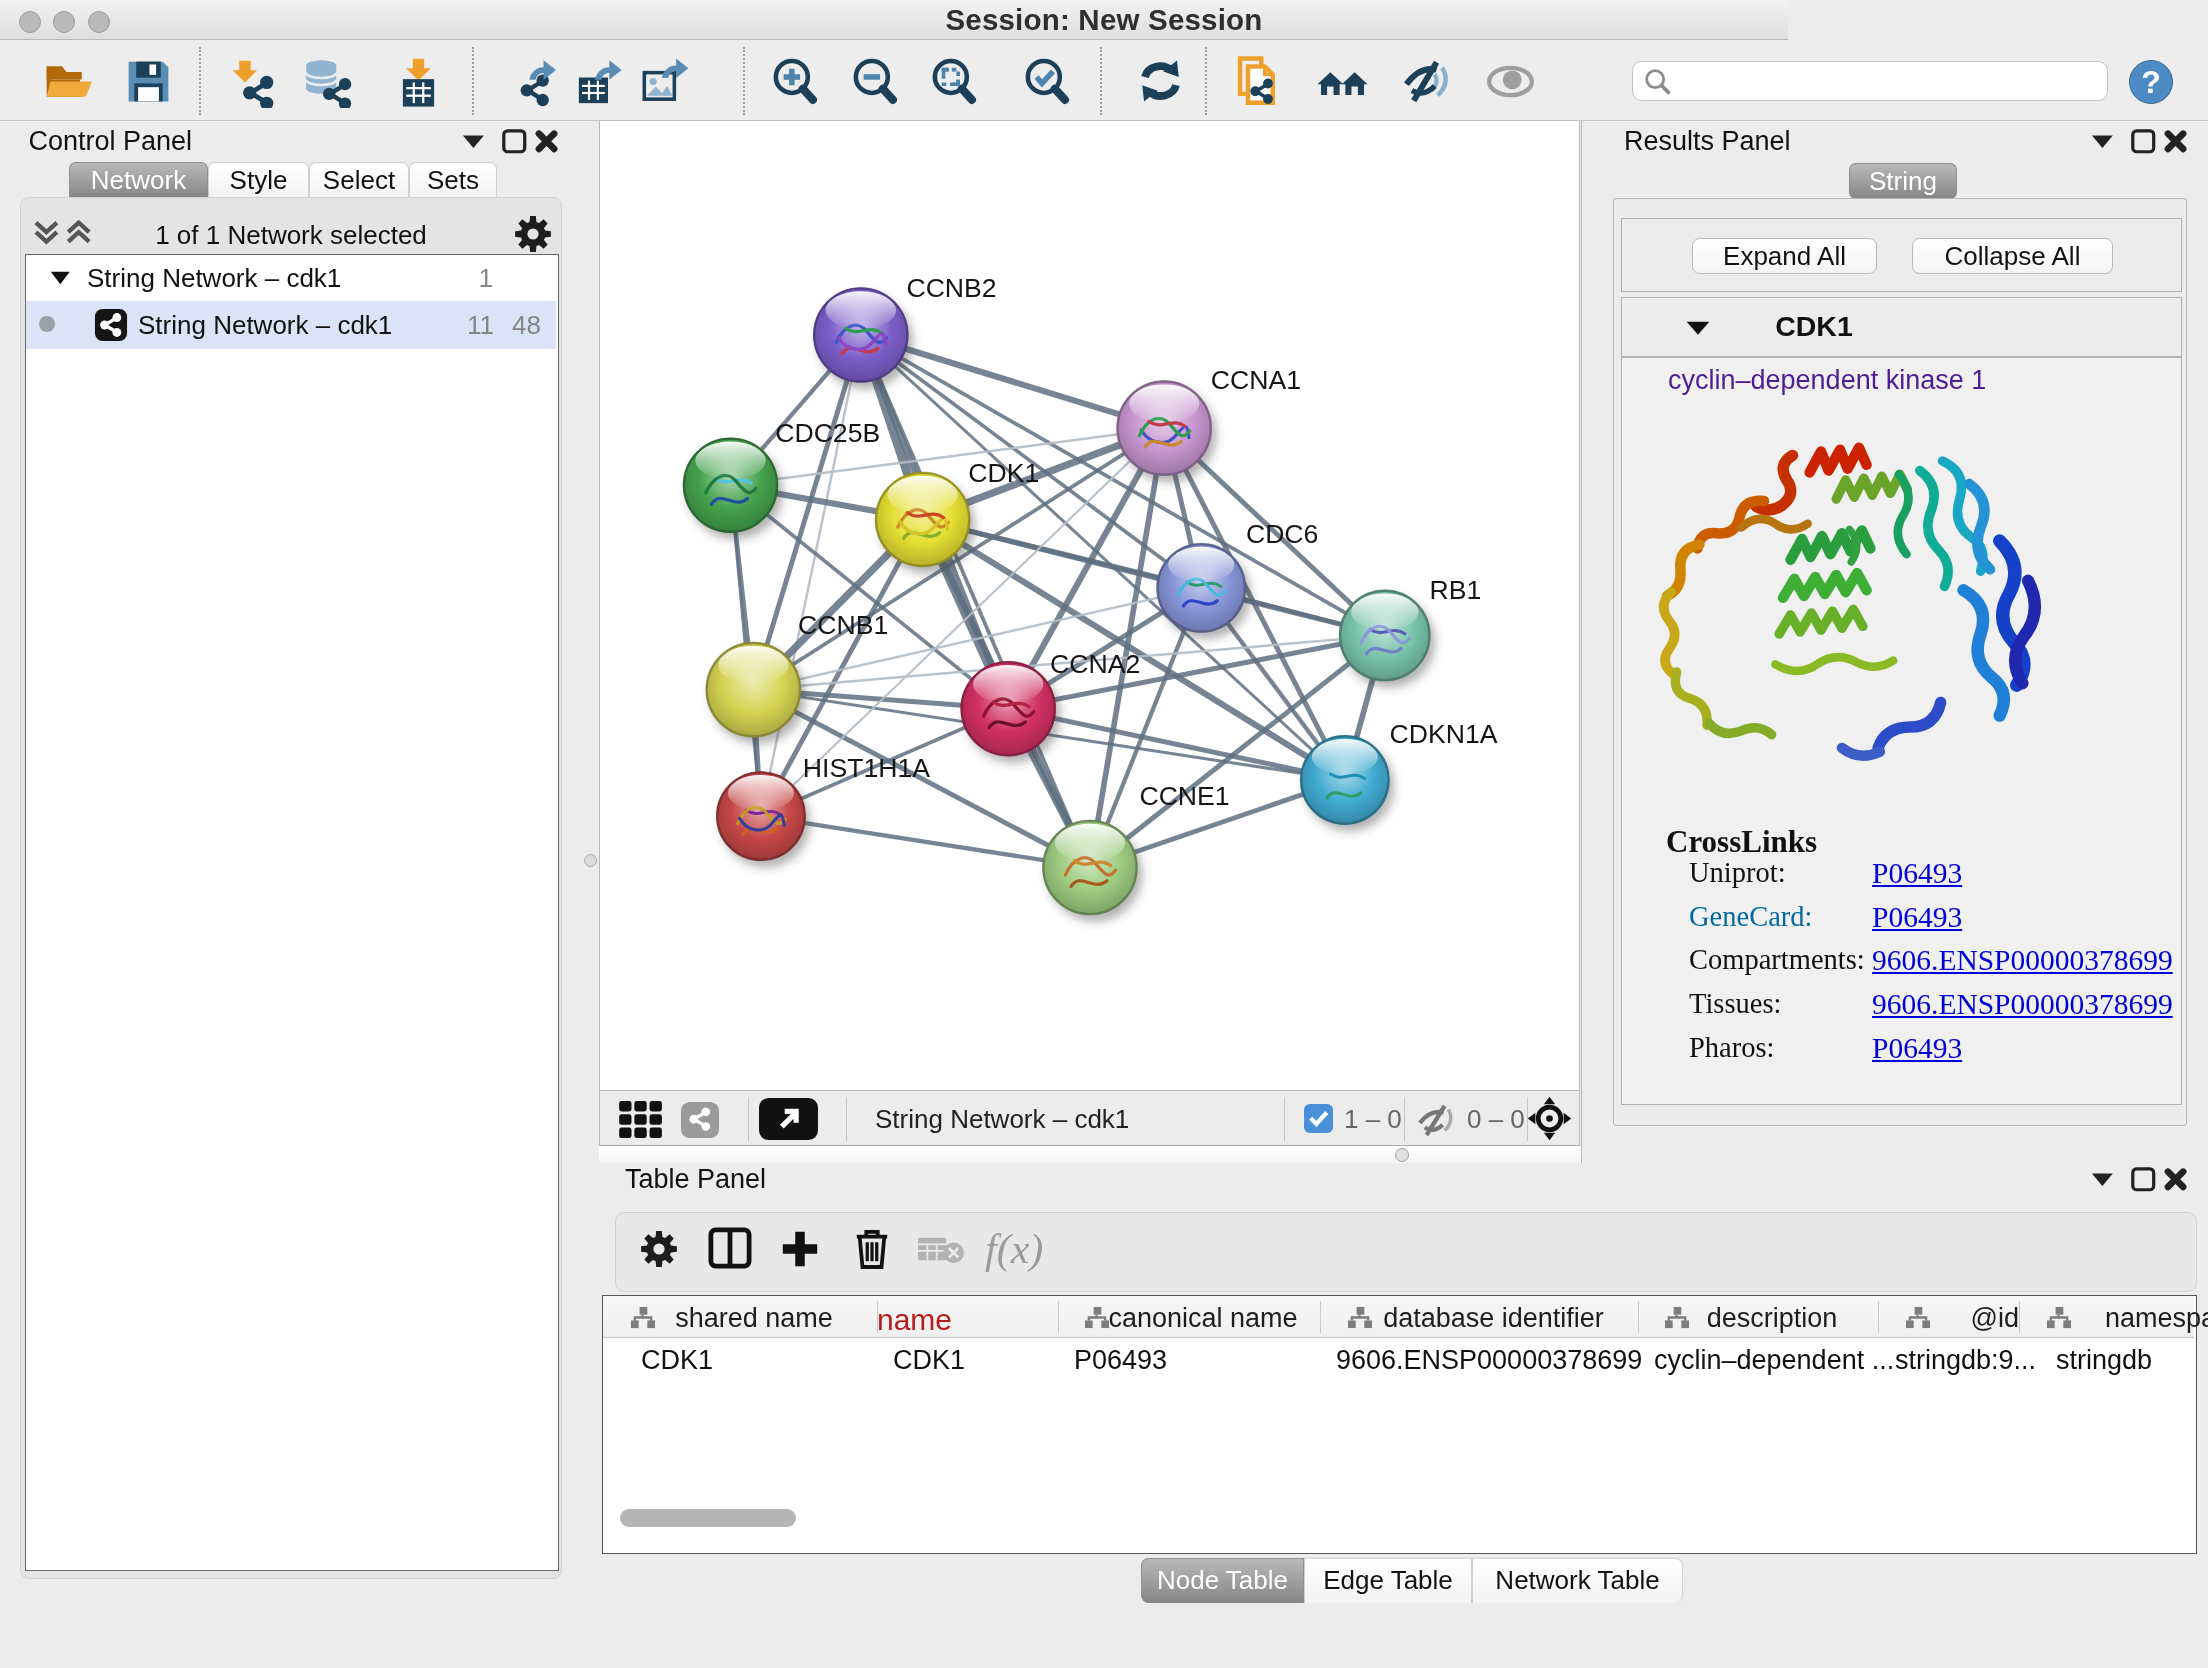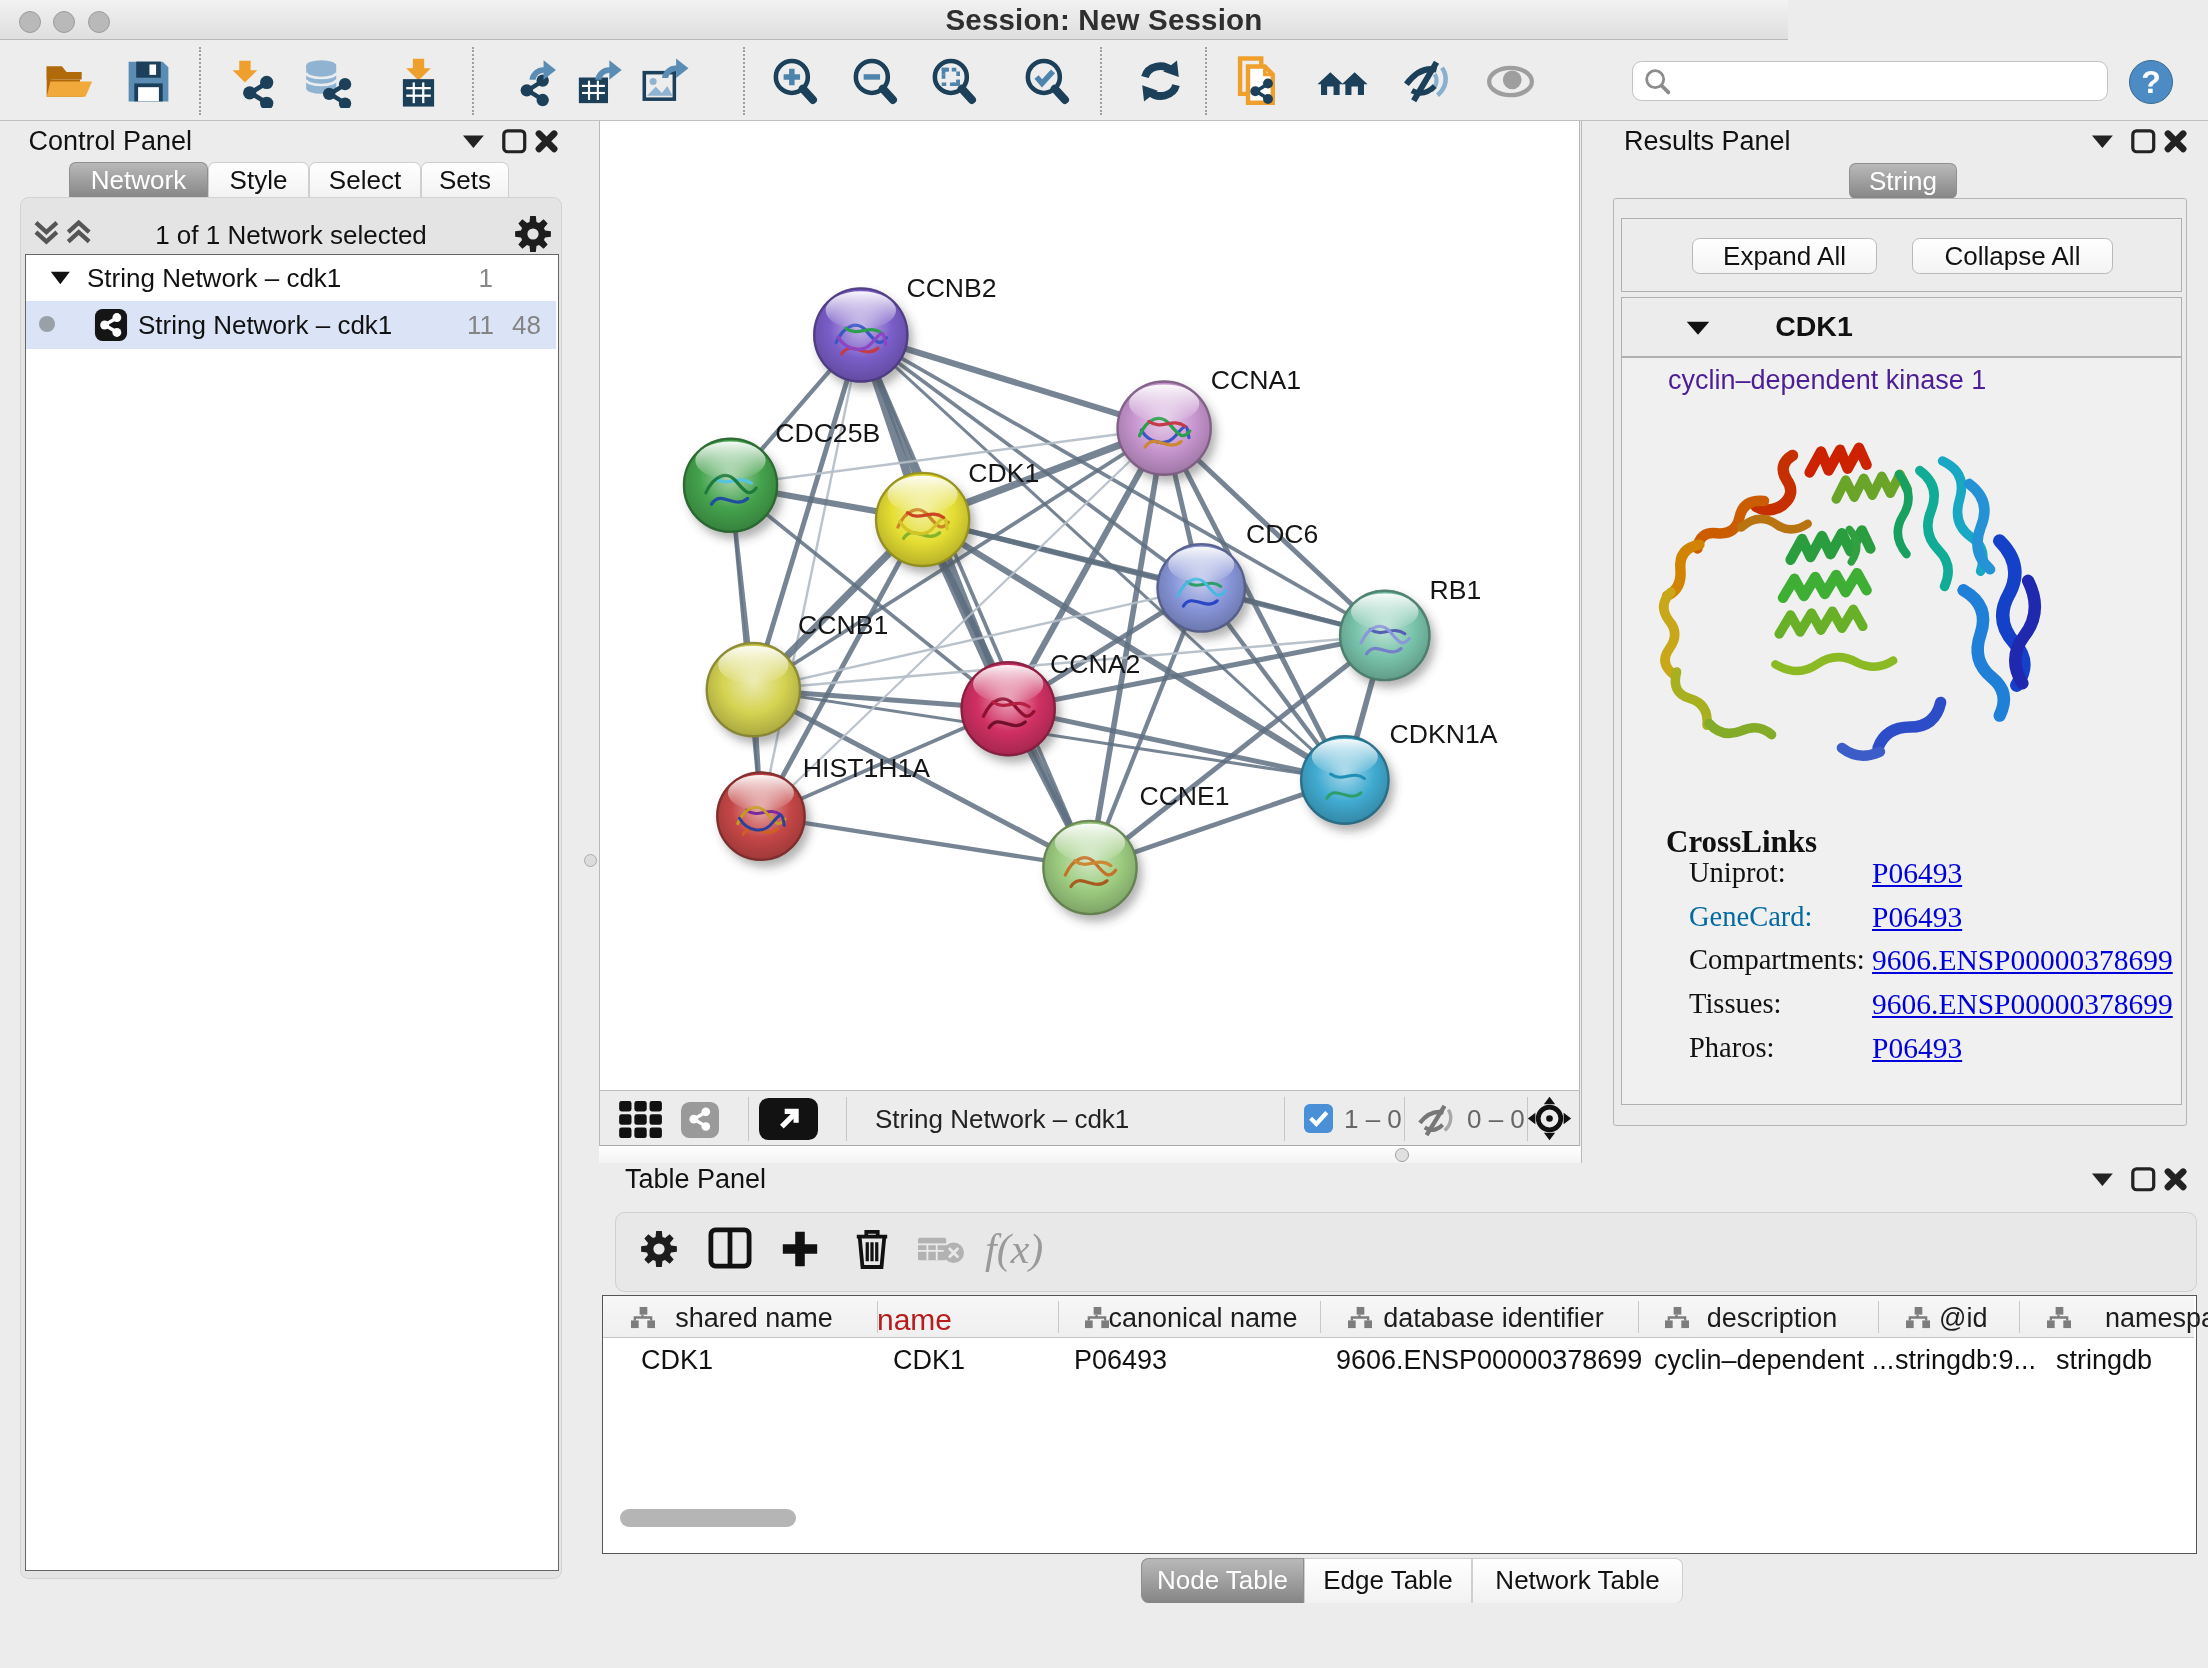--- a/index.html
+++ b/index.html
@@ -254,21 +254,21 @@
 </div>
 <div class="abs ptitle" style="left:28.5px;top:126px">Control Panel</div>
 <svg class="abs" width="105" height="28.5" viewBox="0 0 110 30" style="left:457px;top:128px">
 <path d="M6 8 h22 l-11 13 z" fill="#222"></path>
 <rect x="49" y="3" width="22" height="22" rx="4" fill="none" stroke="#222" stroke-width="3.4"></rect>
 <path d="M86 6 l16 16 M102 6 l-16 16" stroke="#222" stroke-width="7" stroke-linecap="round"></path>
 </svg>
 <div class="tabs" style="left:69px;top:162px">
 <div class="tab sel" style="width:139px">Network</div>
 <div class="tab" style="width:101px">Style</div>
-<div class="tab" style="width:112px">Select</div>
+<div class="tab" style="width:100px">Select</div>
 <div class="tab" style="width:88px">Sets</div>
     </div>
 <div class="graybox" style="left:20px;top:197px;width:542px;height:1382px"></div>
 <svg class="abs" width="67" height="38" viewBox="0 0 70 40" style="left:30px;top:215px">
 <g fill="none" stroke="#555" stroke-width="4.5">
 <path d="M6 8 l11 10 11 -10 M6 18 l11 10 11 -10"></path>
 <path d="M40 18 l11 -10 11 10 M40 28 l11 -10 11 10"></path>
       </g>
     </svg>
 <div class="abs" style="left:20px;top:220px;width:542px;text-align:center;font-size:26px;color:#111">1 of 1 Network selected</div>
@@ -716,21 +716,21 @@
 <div class="abs" style="left:1063px;top:6.7px;width:212px;text-align:center;font-size:27px;color:#1d1d1d">description</div>
 <div class="abs" style="left:1275px;top:4.8px;height:32px;border-left:1.9px solid #c9c9c9"></div>
 <div class="abs" style="left:1302px;top:9.5px"><svg width="26" height="24" viewBox="0 0 27 25">
           <g fill="#7d7d7d">
 <rect x="10" y="1" width="8" height="8"></rect>
             <rect x="1" y="15" width="8" height="8"></rect>
             <rect x="18" y="15" width="8" height="8"></rect>
 <path d="M13 9 v4 M5 15 v-3 h17 v3 M13 9 v4" stroke="#7d7d7d" stroke-width="2.4" fill="none"></path>
           </g>
         </svg></div>
-<div class="abs" style="left:1336px;top:6.7px;width:80px;text-align:left;font-size:27px;color:#1d1d1d">@id</div>
+<div class="abs" style="left:1336px;top:6.7px;width:80px;text-align:right;font-size:27px;color:#1d1d1d">@id</div>
 <div class="abs" style="left:1416px;top:4.8px;height:32px;border-left:1.9px solid #c9c9c9"></div>
 <div class="abs" style="left:1443px;top:9.5px"><svg width="26" height="24" viewBox="0 0 27 25">
           <g fill="#7d7d7d">
 <rect x="10" y="1" width="8" height="8"></rect>
             <rect x="1" y="15" width="8" height="8"></rect>
             <rect x="18" y="15" width="8" height="8"></rect>
 <path d="M13 9 v4 M5 15 v-3 h17 v3 M13 9 v4" stroke="#7d7d7d" stroke-width="2.4" fill="none"></path>
           </g>
         </svg></div>
 <div class="abs" style="left:1502px;top:6.7px;font-size:27px;color:#1d1d1d;white-space:nowrap">namespac</div>

